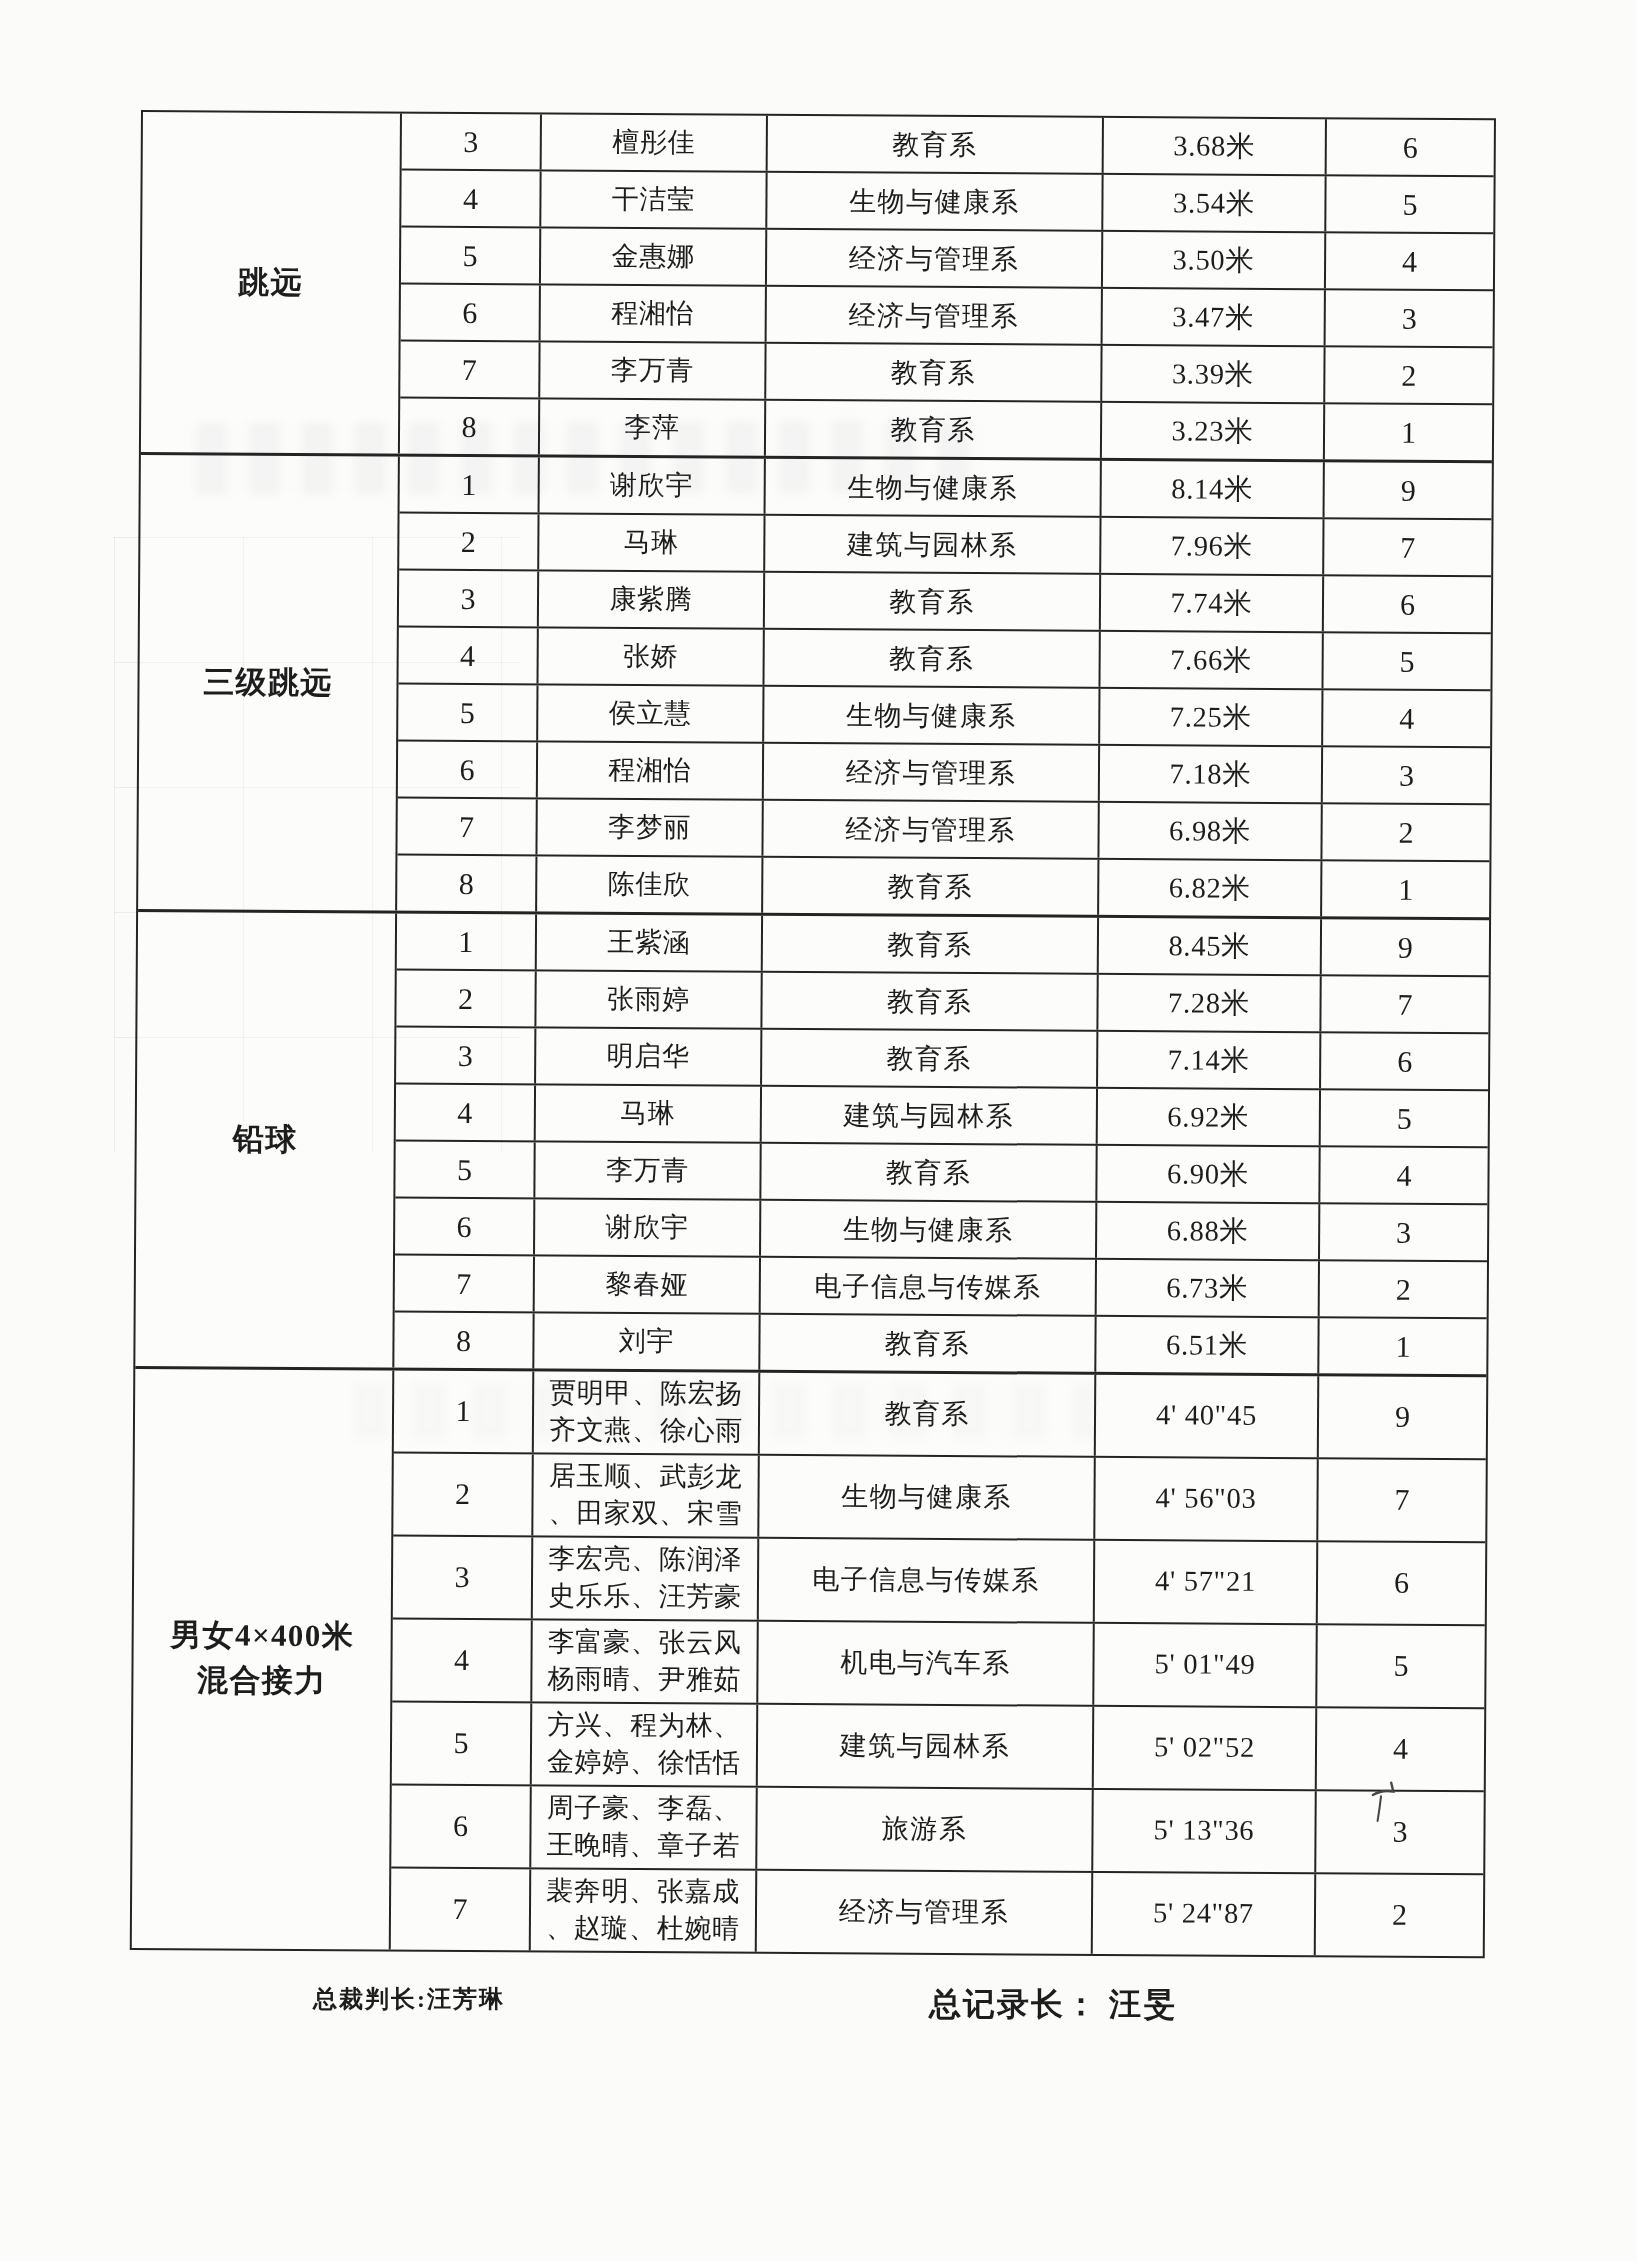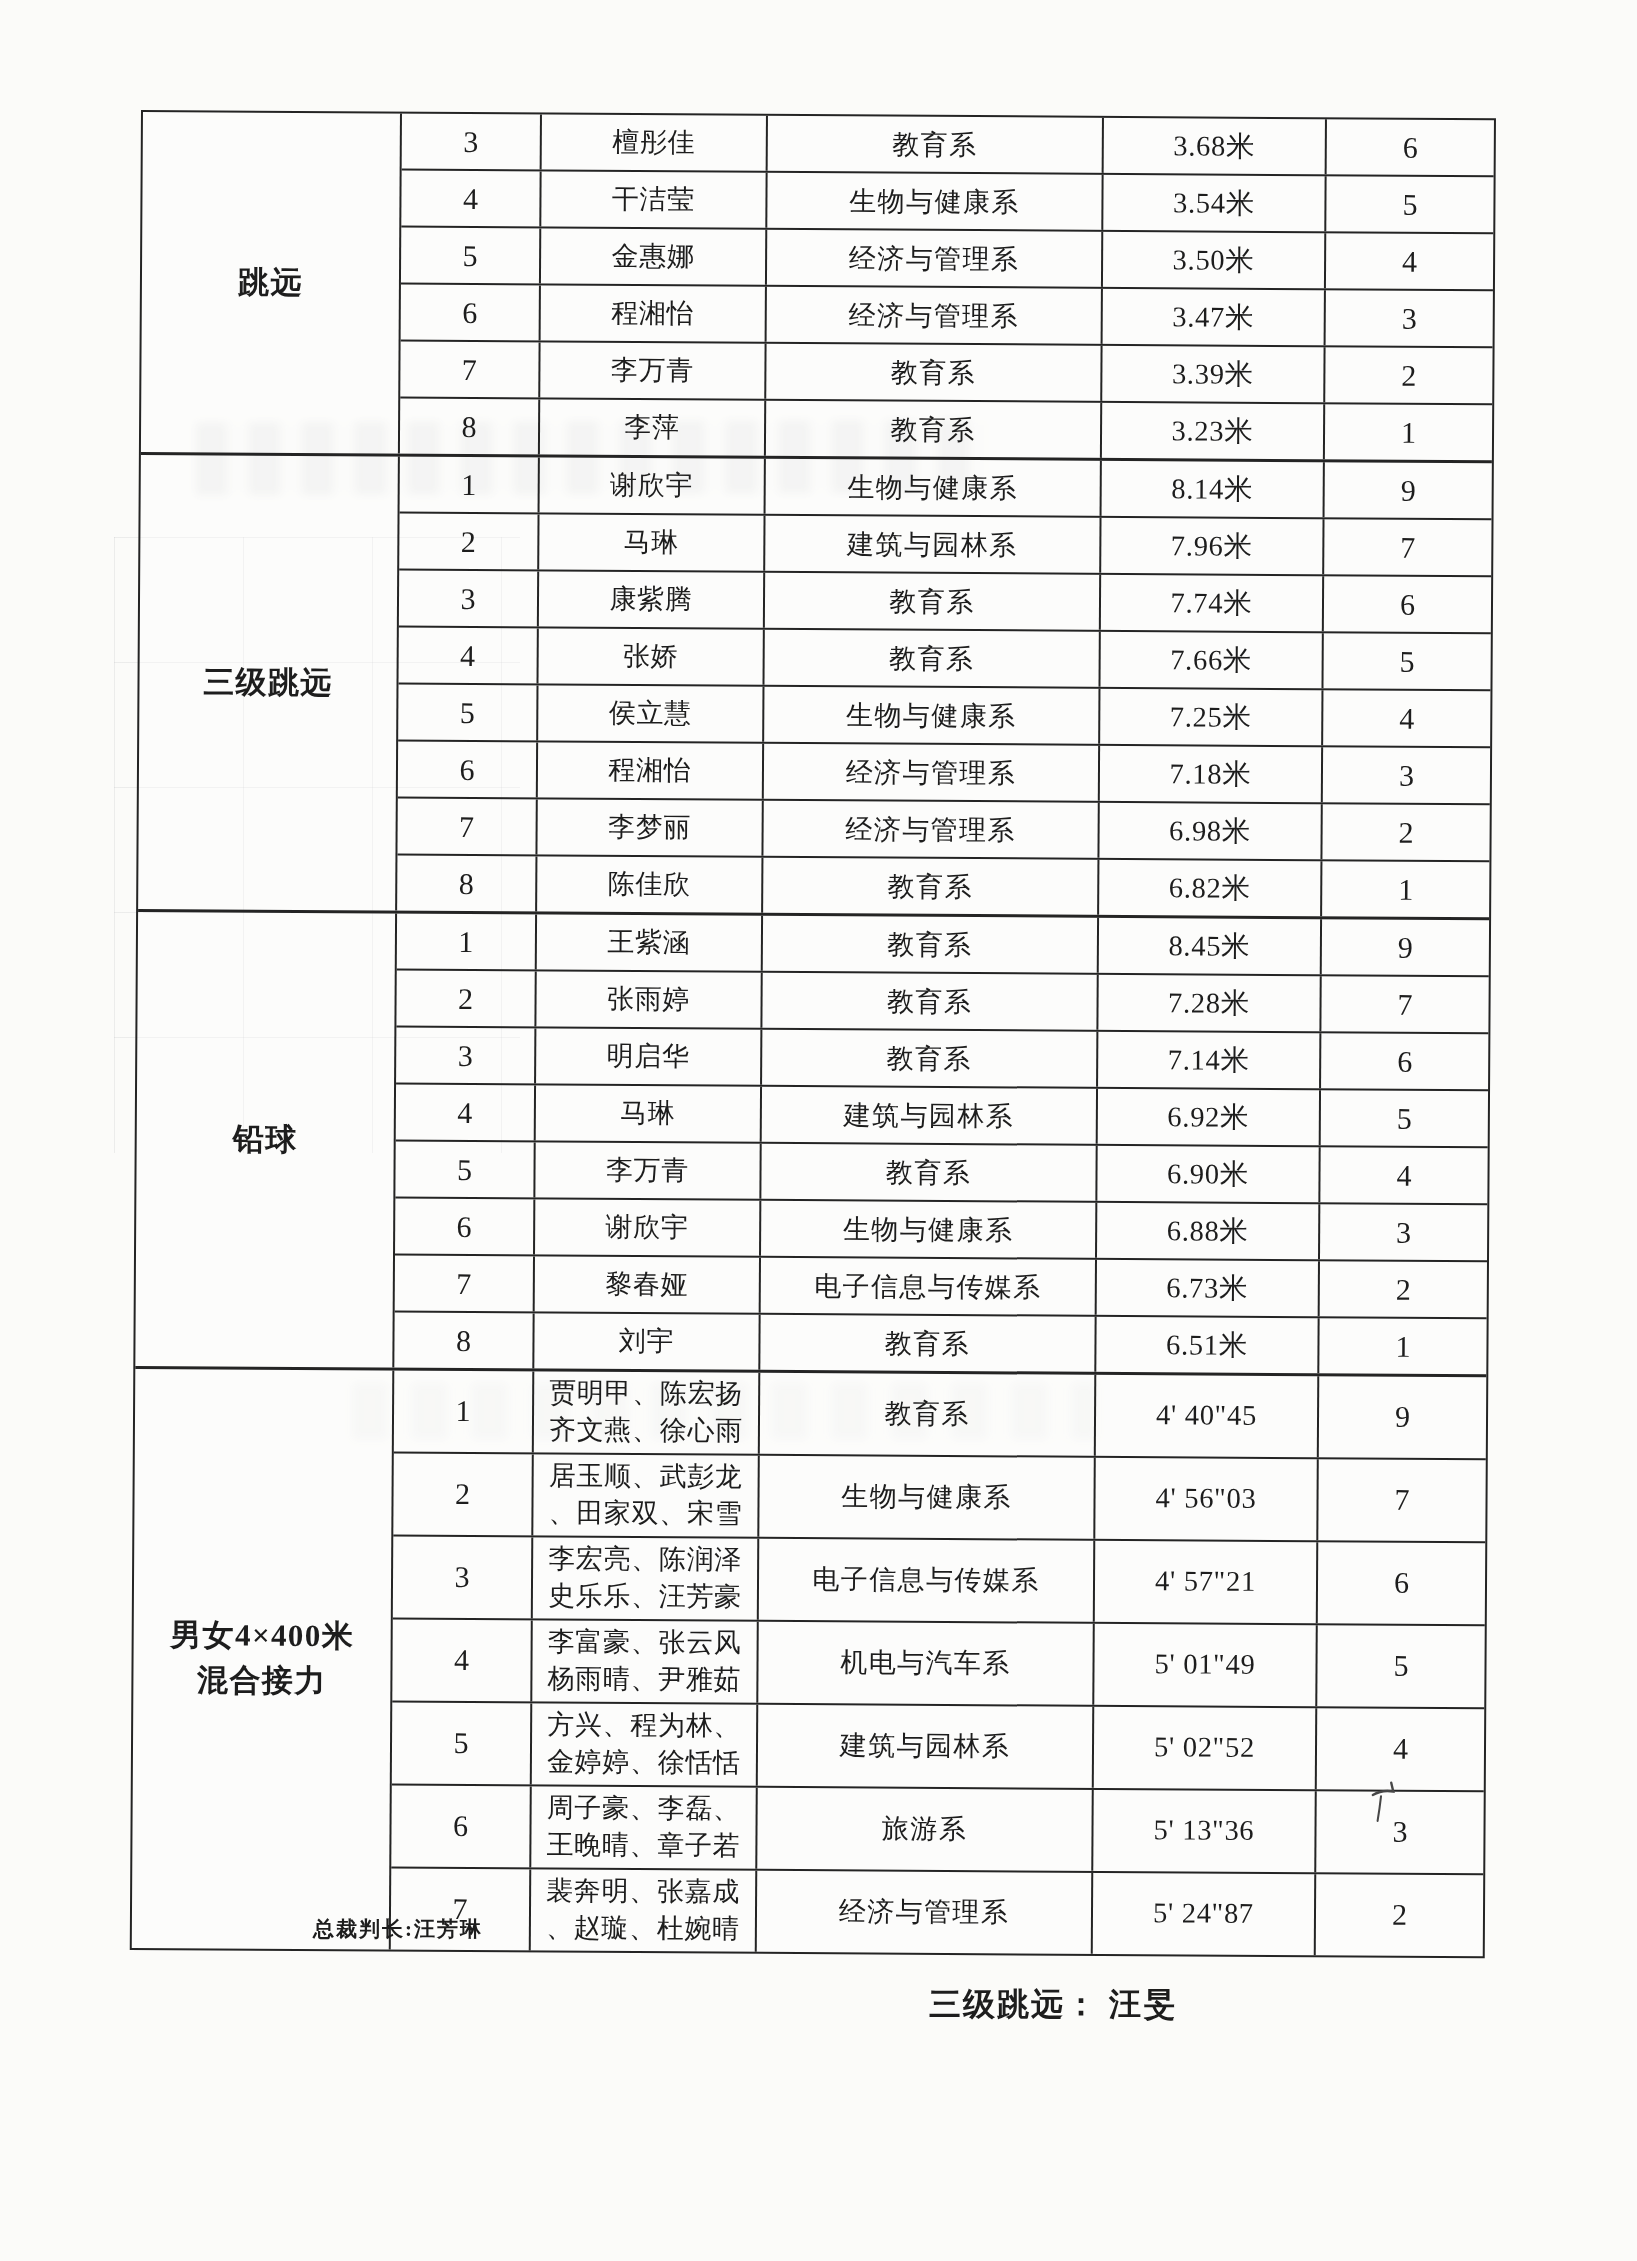--- a/index.html
+++ b/index.html
@@ -50,22 +50,22 @@
   }
   .cell + .cell{border-left:2px solid #242424;}
   .cell.rank{font-size:30px;font-family:"Liberation Serif","DejaVu Serif",serif;}
   .cell.name{white-space:pre-line;line-height:1.4;letter-spacing:0.7px;}
   .cell.dept{letter-spacing:1.4px;}
   .cell.result{font-size:28.5px;letter-spacing:0.7px;}
   .cell.points{font-size:30px;}
 
   
   .footer-left{
-    position:absolute;left:313px;top:1915px;
-    font-size:21px;font-weight:600;letter-spacing:2px;
+    position:absolute;left:313px;top:1983px;
+    font-size:24px;font-weight:600;letter-spacing:2px;
   }
   .footer-right{
     position:absolute;left:929px;top:1983px;
     font-size:32px;font-weight:600;letter-spacing:2px;
   }
 
   
   .artifact{position:absolute;pointer-events:none;}
   .bleed-band-1{
     left:196px;top:421px;width:793px;height:73px;
@@ -366,15 +366,15 @@
 </div>
 
   <div class="artifact pen-mark">
     <svg viewBox="0 0 54 66" xmlns="http://www.w3.org/2000/svg">
       <path d="M4 22 Q18 14 34 17 L31 4" fill="none" stroke="#474747" stroke-width="3.5" stroke-linecap="round"></path>
       <path d="M16 24 Q14 42 11 60" fill="none" stroke="#474747" stroke-width="3" stroke-linecap="round"></path>
     </svg>
   </div>
 
   <div class="footer-left">总裁判长:汪芳琳</div>
-  <div class="footer-right">三级跳远： 汪旻</div>
+  <div class="footer-right">总记录长： 汪旻</div>
 </div>
 
 
 </body></html>

